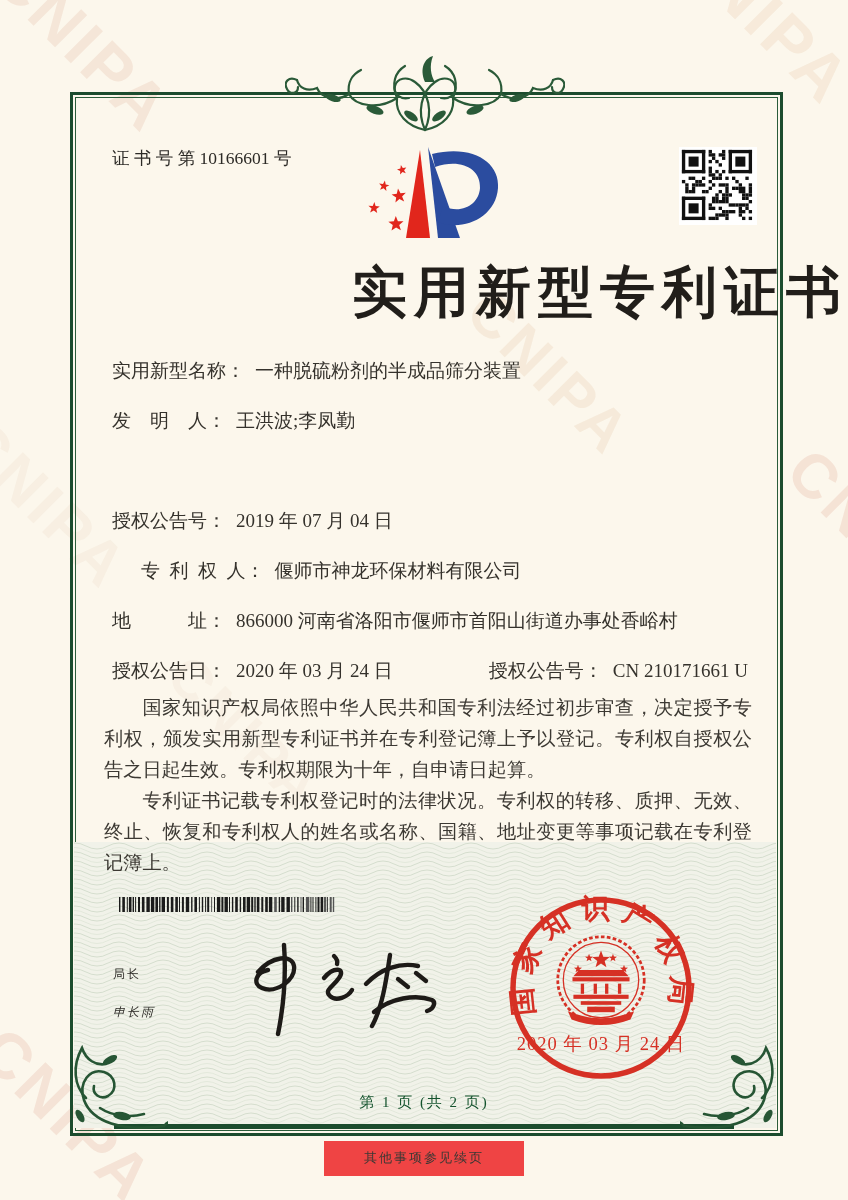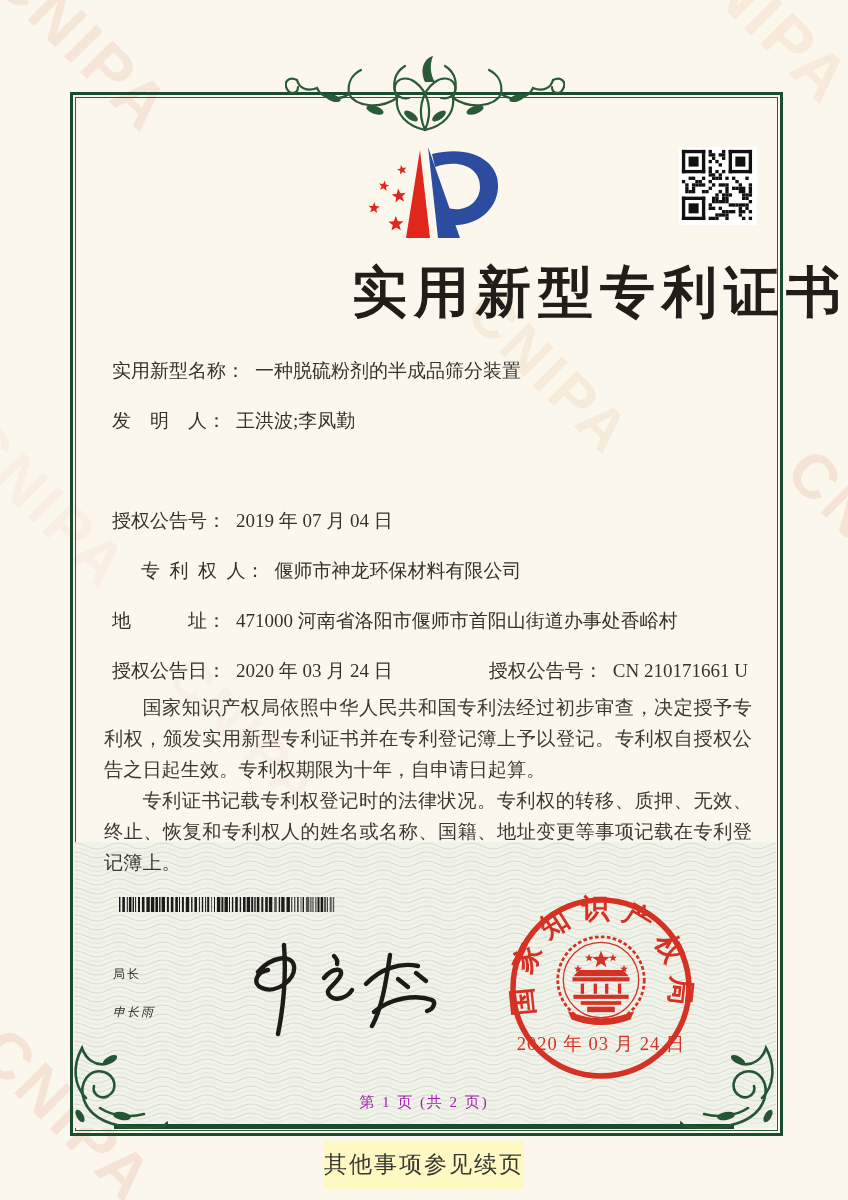--- a/index.html
+++ b/index.html
@@ -15,24 +15,24 @@
          font-weight:bold;letter-spacing:7px;color:#211e1a;}
   .row{position:absolute;left:112px;font-size:19px;color:#35322c;white-space:nowrap;}
   .row .lab{color:#35322c;}
   .row .val{margin-left:10px;}
   .pair2{margin-left:96px;}
   .legal{position:absolute;left:104px;top:692px;width:648px;font-size:19.2px;line-height:31px;
          color:#3c3933;text-align:justify;}
   .legal p{margin:0;text-indent:2em;}
   .officer{position:absolute;left:113px;font-size:12px;color:#2d2b27;letter-spacing:2px;}
   .pagenum{position:absolute;left:0;top:1093px;width:848px;text-align:center;font-size:15px;
-           letter-spacing:2px;color:#a21caf;}
+           letter-spacing:2px;color:#14532d;}
   .bottom-rule{position:absolute;left:114px;top:1124px;width:620px;height:5px;background:#1c4c2e;}
-  .note{position:absolute;left:324px;top:1141px;width:200px;background:#fef9c3;text-align:left;
-        font-size:23px;letter-spacing:2px;color:#3a3834;padding:8px 0 9px 0;}
+  .note{position:absolute;left:324px;top:1141px;width:200px;background:#ef4444;text-align:center;
+        font-size:13px;letter-spacing:2px;color:#3a3834;padding:8px 0 9px 0;}
   svg{display:block;}
 </style>
 </head>
 <body>
 
 <div class="page">
 
   <div class="wm" style="left:-28px;top:4px;font-size:66px;color:rgba(219,166,138,0.20);">CNIPA</div>
   <div class="wm" style="left:652px;top:-24px;font-size:66px;color:rgba(230,196,166,0.26);">CNIPA</div>
   <div class="wm" style="left:448px;top:338px;font-size:60px;color:rgba(233,207,180,0.32);">CNIPA</div>
@@ -154,20 +154,21 @@
       <path d="M108,88 C66,94 36,84 28,62 C22,44 34,30 48,34 C60,38 62,52 52,58 C44,62 36,56 38,48"></path>
       <path d="M30,60 C18,48 16,28 26,10 C30,22 40,28 50,26"></path>
       <path d="M108,88 c6,-7 12,-5 14,1"></path>
       <path d="M44,70 C56,78 74,80 88,76"></path>
       <ellipse cx="54" cy="22" rx="8" ry="3.6" transform="rotate(-30 54 22)" fill="#265534" stroke="none"></ellipse>
       <ellipse cx="66" cy="78" rx="9" ry="4" transform="rotate(10 66 78)" fill="#265534" stroke="none"></ellipse>
       <ellipse cx="24" cy="78" rx="7" ry="3.4" transform="rotate(60 24 78)" fill="#265534" stroke="none"></ellipse>
     </g>
   </svg>
 
+  <div class="cert-no">证 书 号 第 10166601 号</div>
 
   <svg class="abs" style="left:340px;top:140px;" width="172" height="112" viewBox="0 0 172 112">
     <path d="M80,10 L66,98 L90,98 Z" fill="#e1261c"></path>
     <path d="M88,7 L98,98 L120,98 Z" fill="#2b4c9f"></path>
     <path d="M92,14 C132,4 160,22 158,48 C156,78 122,92 98,82 L103,66 C122,75 139,64 140,48 C141,28 120,18 95,27 Z" fill="#2b4c9f"></path>
     <g id="logo-stars" fill="#e1261c">
         <path d="M60.9,25.1L62.8,28.1L66.3,27.4L64.1,30.2L65.8,33.3L62.5,32.0L60.1,34.6L60.2,31.1L57.0,29.6L60.4,28.6Z" fill="#e1261c"></path>
         <path d="M44.9,40.6L45.7,44.4L49.4,45.2L46.0,47.1L46.4,50.9L43.6,48.3L40.1,49.8L41.7,46.3L39.1,43.4L43.0,43.9Z" fill="#e1261c"></path>
         <path d="M58.0,48.6L60.5,53.2L65.8,52.8L62.1,56.6L64.2,61.4L59.4,59.1L55.4,62.6L56.2,57.4L51.6,54.6L56.8,53.7Z" fill="#e1261c"></path>
         <path d="M34.4,62.0L35.6,66.1L39.8,66.6L36.3,68.9L37.2,73.1L33.8,70.5L30.1,72.6L31.6,68.6L28.4,65.7L32.7,65.9Z" fill="#e1261c"></path>
@@ -313,21 +314,21 @@
   <div class="row" style="top:408px;">
     <span class="lab">发　明　人：</span><span class="val">王洪波;李凤勤</span>
   </div>
   <div class="row" style="top:508px;">
     <span class="lab">授权公告号：</span><span class="val">2019 年 07 月 04 日</span>
   </div>
   <div class="row" style="top:558px;margin-left:29px;">
     <span class="lab">专 利 权 人：</span><span class="val">偃师市神龙环保材料有限公司</span>
   </div>
   <div class="row" style="top:608px;">
-    <span class="lab">地　　　址：</span><span class="val">471000 河南省洛阳市偃师市首阳山街道办事处香峪村</span>
+    <span class="lab">地　　　址：</span><span class="val">866000 河南省洛阳市偃师市首阳山街道办事处香峪村</span>
   </div>
   <div class="row" style="top:658px;">
     <span class="lab">授权公告日：</span><span class="val">2020 年 03 月 24 日</span><span class="lab pair2">授权公告号：</span><span class="val">CN 210171661 U</span>
   </div>
 
   <div class="legal">
     <p>国家知识产权局依照中华人民共和国专利法经过初步审查，决定授予专利权，颁发实用新型专利证书并在专利登记簿上予以登记。专利权自授权公告之日起生效。专利权期限为十年，自申请日起算。</p>
     <p>专利证书记载专利权登记时的法律状况。专利权的转移、质押、无效、终止、恢复和专利权人的姓名或名称、国籍、地址变更等事项记载在专利登记簿上。</p>
   </div>
 

